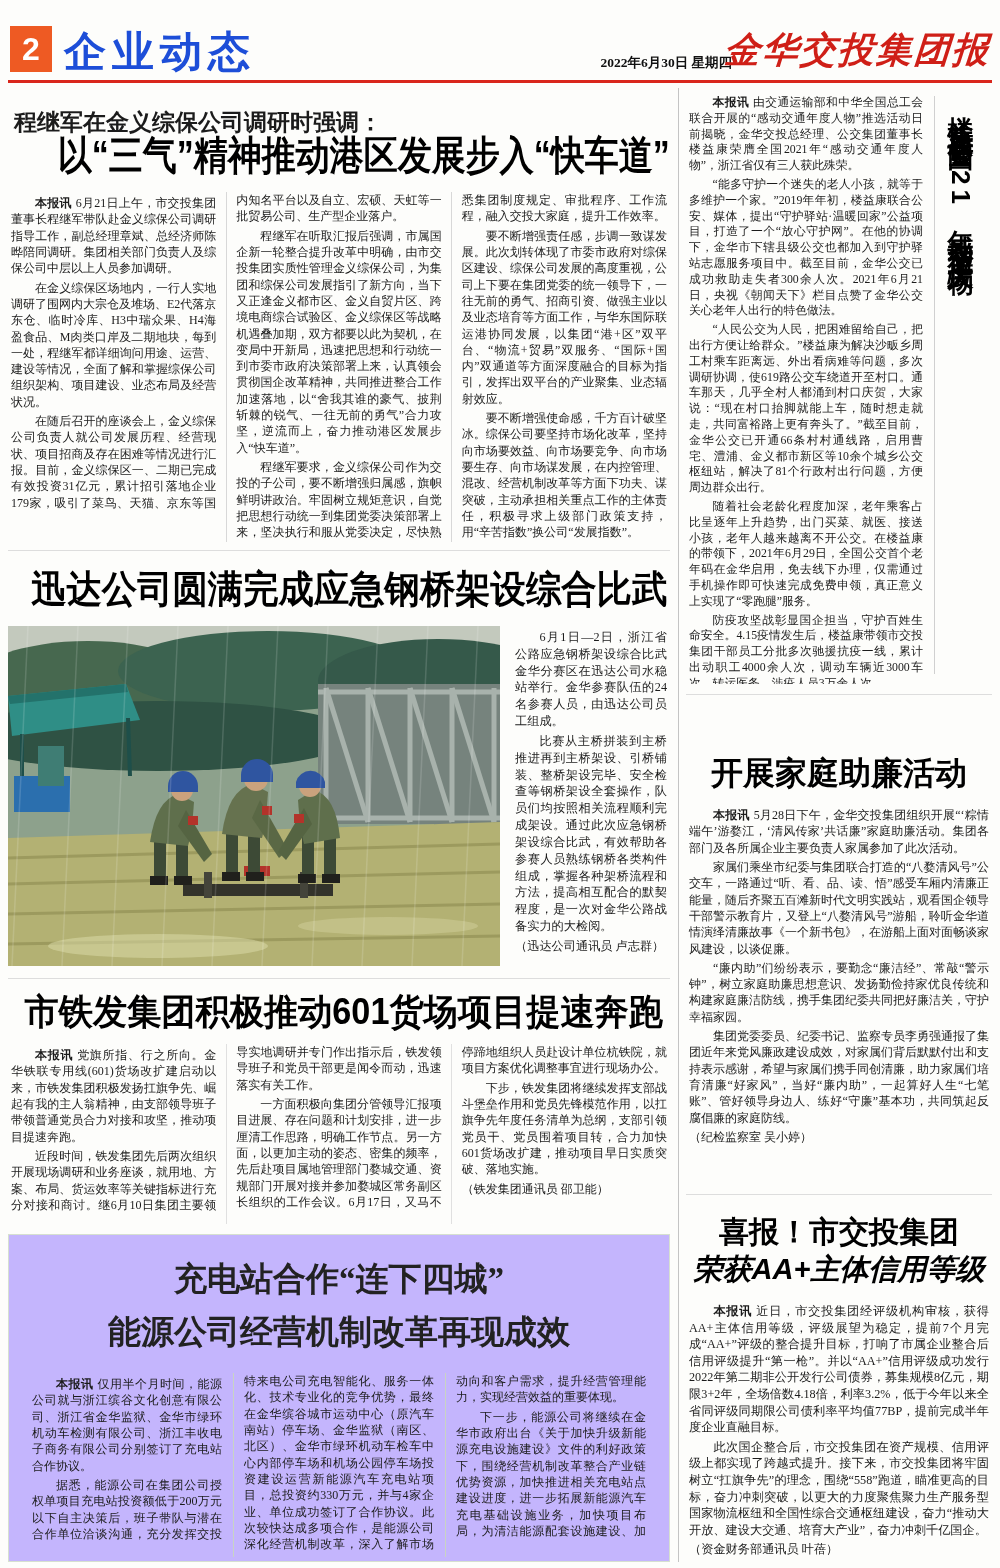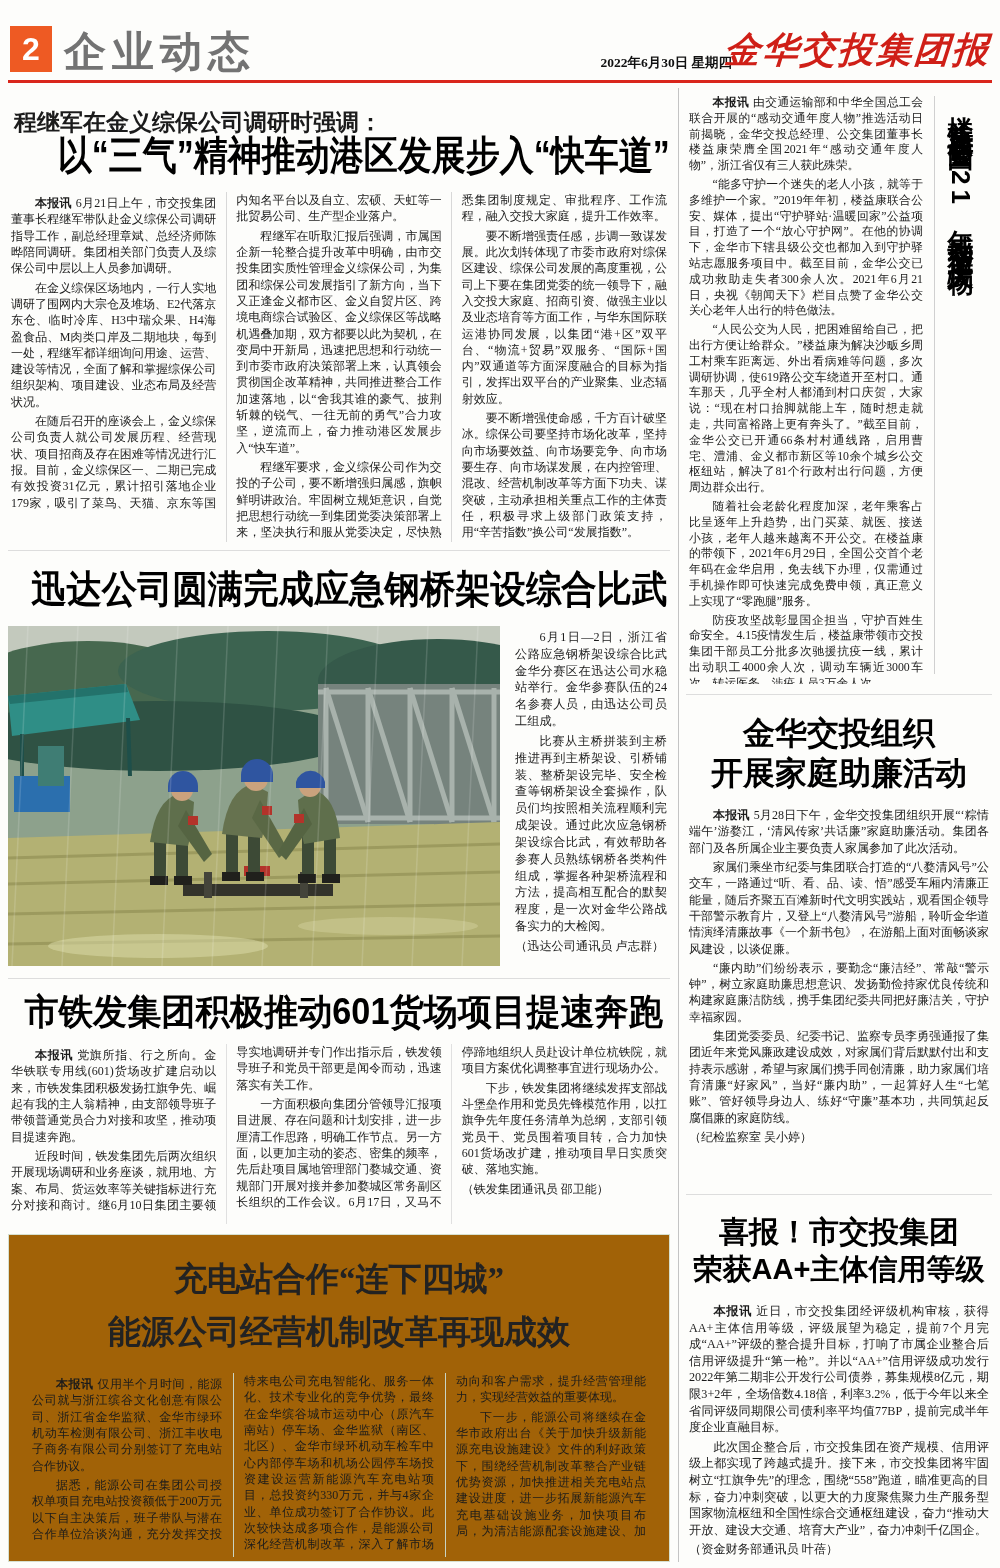--- a/index.html
+++ b/index.html
@@ -2,21 +2,21 @@
 <html><head>
 <meta charset="utf-8">
 <style>
   html,body{margin:0;padding:0;background:#888;}
   #page{position:relative;width:1000px;height:1568px;background:#fdfdfb;margin:0 auto;
         font-family:"Liberation Serif","DejaVu Serif",serif;color:#1b1b1b;overflow:hidden;}
   
   .numbox{position:absolute;left:10px;top:26px;width:42px;height:46px;background:#ee5a23;
           color:#fff;font-family:"Liberation Sans","DejaVu Sans",sans-serif;font-weight:900;
           font-size:32px;line-height:46px;text-align:center;}
-  .section-title{position:absolute;left:64px;top:24px;color:#737373;
+  .section-title{position:absolute;left:64px;top:24px;color:#1d4ed8;
           font-family:"Liberation Sans","DejaVu Sans",sans-serif;font-weight:900;
           font-size:42px;letter-spacing:6px;}
   .issue-date{position:absolute;right:268px;top:54px;font-size:13.5px;font-weight:600;color:#111;}
   .masthead{position:absolute;right:10px;top:26px;color:#cf1f17;font-weight:bold;font-style:italic;
           font-family:"DejaVu Serif","Liberation Serif",serif;font-size:36px;letter-spacing:2px;
           transform:skewX(-4deg);}
   .redline{position:absolute;left:8px;right:8px;top:80px;height:3px;background:#d9261c;}
   
   p{margin:3px;text-indent:2em;}
   .lead{font-weight:bold;font-family:"Liberation Sans","DejaVu Sans",sans-serif;margin-right:4px;}
@@ -37,21 +37,21 @@
   .photo{position:absolute;left:8px;top:626px;width:492px;height:340px;}
   .art2-text{position:absolute;left:512px;top:626px;width:158px;height:344px;overflow:hidden;
           font-size:12.2px;line-height:1.38;text-align:justify;}
   
   .art3-hl{left:8px;width:662px;top:988px;font-size:36px;transform:scaleX(.95);transform-origin:center;}
   .art3-body{position:absolute;left:8px;top:1044px;width:662px;height:180px;overflow:hidden;
           column-count:3;column-gap:14px;column-rule:1px solid #e0e0e0;
           font-size:12px;line-height:1.36;text-align:justify;}
   
   .greenbox{position:absolute;left:8px;top:1234px;width:662px;height:328px;
-          background:#a16207;border:1px solid #d6e0d0;box-sizing:border-box;}
+          background:#c4b5fd;border:1px solid #d6e0d0;box-sizing:border-box;}
   .box-title{width:100%;text-align:center;font-weight:bold;font-size:33px;color:#222;
           font-family:"Liberation Serif","DejaVu Serif",serif;}
   .box-title.t1{margin-top:22px;}
   .box-title.t2{margin-top:8px;}
   .box-body{margin:18px 20px 0 20px;height:184px;overflow:hidden;
           column-count:3;column-gap:16px;column-rule:1px solid #c9d4c3;
           font-size:12px;line-height:1.36;text-align:justify;}
   
   .main-vrule{left:678px;top:88px;height:1474px;}
   .r1-body{position:absolute;left:686px;top:92px;width:240px;height:592px;overflow:hidden;
@@ -60,21 +60,21 @@
   .r1-title{position:absolute;left:944px;top:96px;height:584px;writing-mode:vertical-rl;
           font-family:"Liberation Sans","DejaVu Sans",sans-serif;font-weight:900;
           font-size:26px;letter-spacing:5px;color:#000;}
   .r-rule1{left:686px;width:306px;top:694px;}
   .r2-t1{left:686px;width:306px;top:712px;font-size:32px;}
   .r2-t2{left:686px;width:306px;top:752px;font-size:32px;}
   .r2-body{position:absolute;left:686px;top:804px;width:306px;height:376px;overflow:hidden;
           font-size:12px;line-height:1.36;text-align:justify;}
   .r-rule2{left:686px;width:306px;top:1194px;}
   .r3-t1{left:686px;width:306px;top:1212px;font-size:30px;}
-  .r3-t2{left:686px;width:306px;top:1250px;font-size:29px;}
+  .r3-t2{left:686px;width:306px;top:1250px;font-size:29px;font-style:italic;}
   .r3-body{position:absolute;left:686px;top:1300px;width:306px;height:262px;overflow:hidden;
           font-size:12.2px;line-height:1.36;text-align:justify;}
 </style>
 </head>
 <body>
 
 <div id="page">
 
   <div class="numbox">2</div>
   <div class="section-title">企业动态</div>
@@ -85,21 +85,21 @@
   <div class="vrule main-vrule"></div>
 
   <div class="kicker">程继军在金义综保公司调研时强调：</div>
   <div class="headline art1-hl">以“三气”精神推动港区发展步入“快车道”</div>
   <div class="art1-body">
     <p><span class="lead">本报讯</span><span>6月21日上午，市交投集团董事长程继军带队赴金义综保公司调研指导工作，副总经理章斌、总经济师陈晔陪同调研。集团相关部门负责人及综保公司中层以上人员参加调研。</span></p>
     <p>在金义综保区场地内，一行人实地调研了围网内大宗仓及堆场、E2代落京东仓、临时冷库、H3中瑞众果、H4海盈食品、M肉类口岸及二期地块，每到一处，程继军都详细询问用途、运营、建设等情况，全面了解和掌握综保公司组织架构、项目建设、业态布局及经营状况。</p>
     <p>在随后召开的座谈会上，金义综保公司负责人就公司发展历程、经营现状、项目招商及存在困难等情况进行汇报。目前，金义综保区一、二期已完成有效投资31亿元，累计招引落地企业179家，吸引了菜鸟、天猫、京东等国内知名平台以及自立、宏硕、天虹等一批贸易公司、生产型企业落户。</p>
     <p>程继军在听取汇报后强调，市属国企新一轮整合提升改革中明确，由市交投集团实质性管理金义综保公司，为集团和综保公司发展指引了新方向，当下又正逢金义都市区、金义自贸片区、跨境电商综合试验区、金义综保区等战略机遇叠加期，双方都要以此为契机，在变局中开新局，迅速把思想和行动统一到市委市政府决策部署上来，认真领会贯彻国企改革精神，共同推进整合工作加速落地，以“舍我其谁的豪气、披荆斩棘的锐气、一往无前的勇气”合力攻坚，逆流而上，奋力推动港区发展步入“快车道”。</p>
     <p>程继军要求，金义综保公司作为交投的子公司，要不断增强归属感，旗帜鲜明讲政治。牢固树立规矩意识，自觉把思想行动统一到集团党委决策部署上来，坚决执行和服从党委决定，尽快熟悉集团制度规定、审批程序、工作流程，融入交投大家庭，提升工作效率。</p>
-    <p>要不断增强责任感，步调一致谋发展。此次划转体现了市委市政府对综保区建设、综保公司发展的高度重视，公司上下要在集团党委的统一领导下，融入交投大家庭、招商引资、做强主业以及业态培育等方面工作，与华东国际联运港协同发展，以集团“港+区”双平台、“物流+贸易”双服务、“国际+国内”双通道等方面深度融合的目标为指引，发挥出双平台的产业聚集、业态辐射效应。</p>
+    <p>要不断增强责任感，步调一致谋发展。此次划转体现了市委市政府对综保区建设、综保公司发展的高度重视，公司上下要在集团党委的统一领导下，一往无前的勇气、招商引资、做强主业以及业态培育等方面工作，与华东国际联运港协同发展，以集团“港+区”双平台、“物流+贸易”双服务、“国际+国内”双通道等方面深度融合的目标为指引，发挥出双平台的产业聚集、业态辐射效应。</p>
     <p>要不断增强使命感，千方百计破坚冰。综保公司要坚持市场化改革，坚持向市场要效益、向市场要竞争、向市场要生存、向市场谋发展，在内控管理、混改、经营机制改革等方面下功夫、谋突破，主动承担相关重点工作的主体责任，积极寻求上级部门政策支持，用“辛苦指数”换公司“发展指数”。</p>
     <p class="sig">（综合管理部 徐逢迅）</p>
   </div>
   <div class="hrule" style="left:8px;width:662px;top:550px;"></div>
 
   <div class="headline art2-hl">迅达公司圆满完成应急钢桥架设综合比武</div>
 
   <svg class="photo" viewBox="0 0 492 340" xmlns="http://www.w3.org/2000/svg">
     <rect x="0" y="0" width="492" height="340" fill="#8da18c"></rect>
     <rect x="0" y="0" width="492" height="52" fill="#c3c9bd"></rect>
@@ -228,21 +228,20 @@
     <p>“能多守护一个迷失的老人小孩，就等于多维护一个家。”2019年年初，楼益康联合公安、媒体，提出“守护驿站·温暖回家”公益项目，打造了一个“放心守护网”。在他的协调下，金华市下辖县级公交也都加入到守护驿站志愿服务项目中。截至目前，金华公交已成功救助走失者300余人次。2021年6月21日，央视《朝闻天下》栏目点赞了金华公交关心老年人出行的特色做法。</p>
     <p>“人民公交为人民，把困难留给自己，把出行方便让给群众。”楼益康为解决沙畈乡周工村乘车距离远、外出看病难等问题，多次调研协调，使619路公交车绕道开至村口。通车那天，几乎全村人都涌到村口庆贺，大家说：“现在村口抬脚就能上车，随时想走就走，共同富裕路上更有奔头了。”截至目前，金华公交已开通66条村村通线路，启用曹宅、澧浦、金义都市新区等10余个城乡公交枢纽站，解决了81个行政村出行问题，方便周边群众出行。</p>
     <p>随着社会老龄化程度加深，老年乘客占比呈逐年上升趋势，出门买菜、就医、接送小孩，老年人越来越离不开公交。在楼益康的带领下，2021年6月29日，全国公交首个老年码在金华启用，免去线下办理，仅需通过手机操作即可快速完成免费申领，真正意义上实现了“零跑腿”服务。</p>
     <p>防疫攻坚战彰显国企担当，守护百姓生命安全。4.15疫情发生后，楼益康带领市交投集团干部员工分批多次驰援抗疫一线，累计出动职工4000余人次，调动车辆近3000车次，转运医务、涉疫人员3万余人次。</p>
     <p class="sig">（公交集团通讯员 曹璇）</p>
   </div>
   <div class="vrule r1-vrule"></div>
   <div class="r1-title">楼益康获评全国2021年感动交通年度人物</div>
   <div class="hrule r-rule1"></div>
 
-  <div class="headline r2-t1">金华交投组织</div>
   <div class="headline r2-t2">开展家庭助廉活动</div>
   <div class="r2-body">
     <p><span class="lead">本报讯</span><span>5月28日下午，金华交投集团组织开展“‘粽情端午’游婺江，‘清风传家’共话廉”家庭助廉活动。集团各部门及各所属企业主要负责人家属参加了此次活动。</span></p>
     <p>家属们乘坐市纪委与集团联合打造的“八婺清风号”公交车，一路通过“听、看、品、读、悟”感受车厢内清廉正能量，随后齐聚五百滩新时代文明实践站，观看国企领导干部警示教育片，又登上“八婺清风号”游船，聆听金华道情演绎清廉故事《一个新书包》，在游船上面对面畅谈家风建设，以谈促廉。</p>
     <p>“廉内助”们纷纷表示，要勤念“廉洁经”、常敲“警示钟”，树立家庭助廉思想意识、发扬勤俭持家优良传统和构建家庭廉洁防线，携手集团纪委共同把好廉洁关，守护幸福家园。</p>
     <p>集团党委委员、纪委书记、监察专员李勇强通报了集团近年来党风廉政建设成效，对家属们背后默默付出和支持表示感谢，希望与家属们携手同创清廉，助力家属们培育清廉“好家风”，当好“廉内助”，一起算好人生“七笔账”、管好领导身边人、练好“守廉”基本功，共同筑起反腐倡廉的家庭防线。</p>
     <p class="sig">（纪检监察室 吴小婷）</p>
   </div>
   <div class="hrule r-rule2"></div>
 

